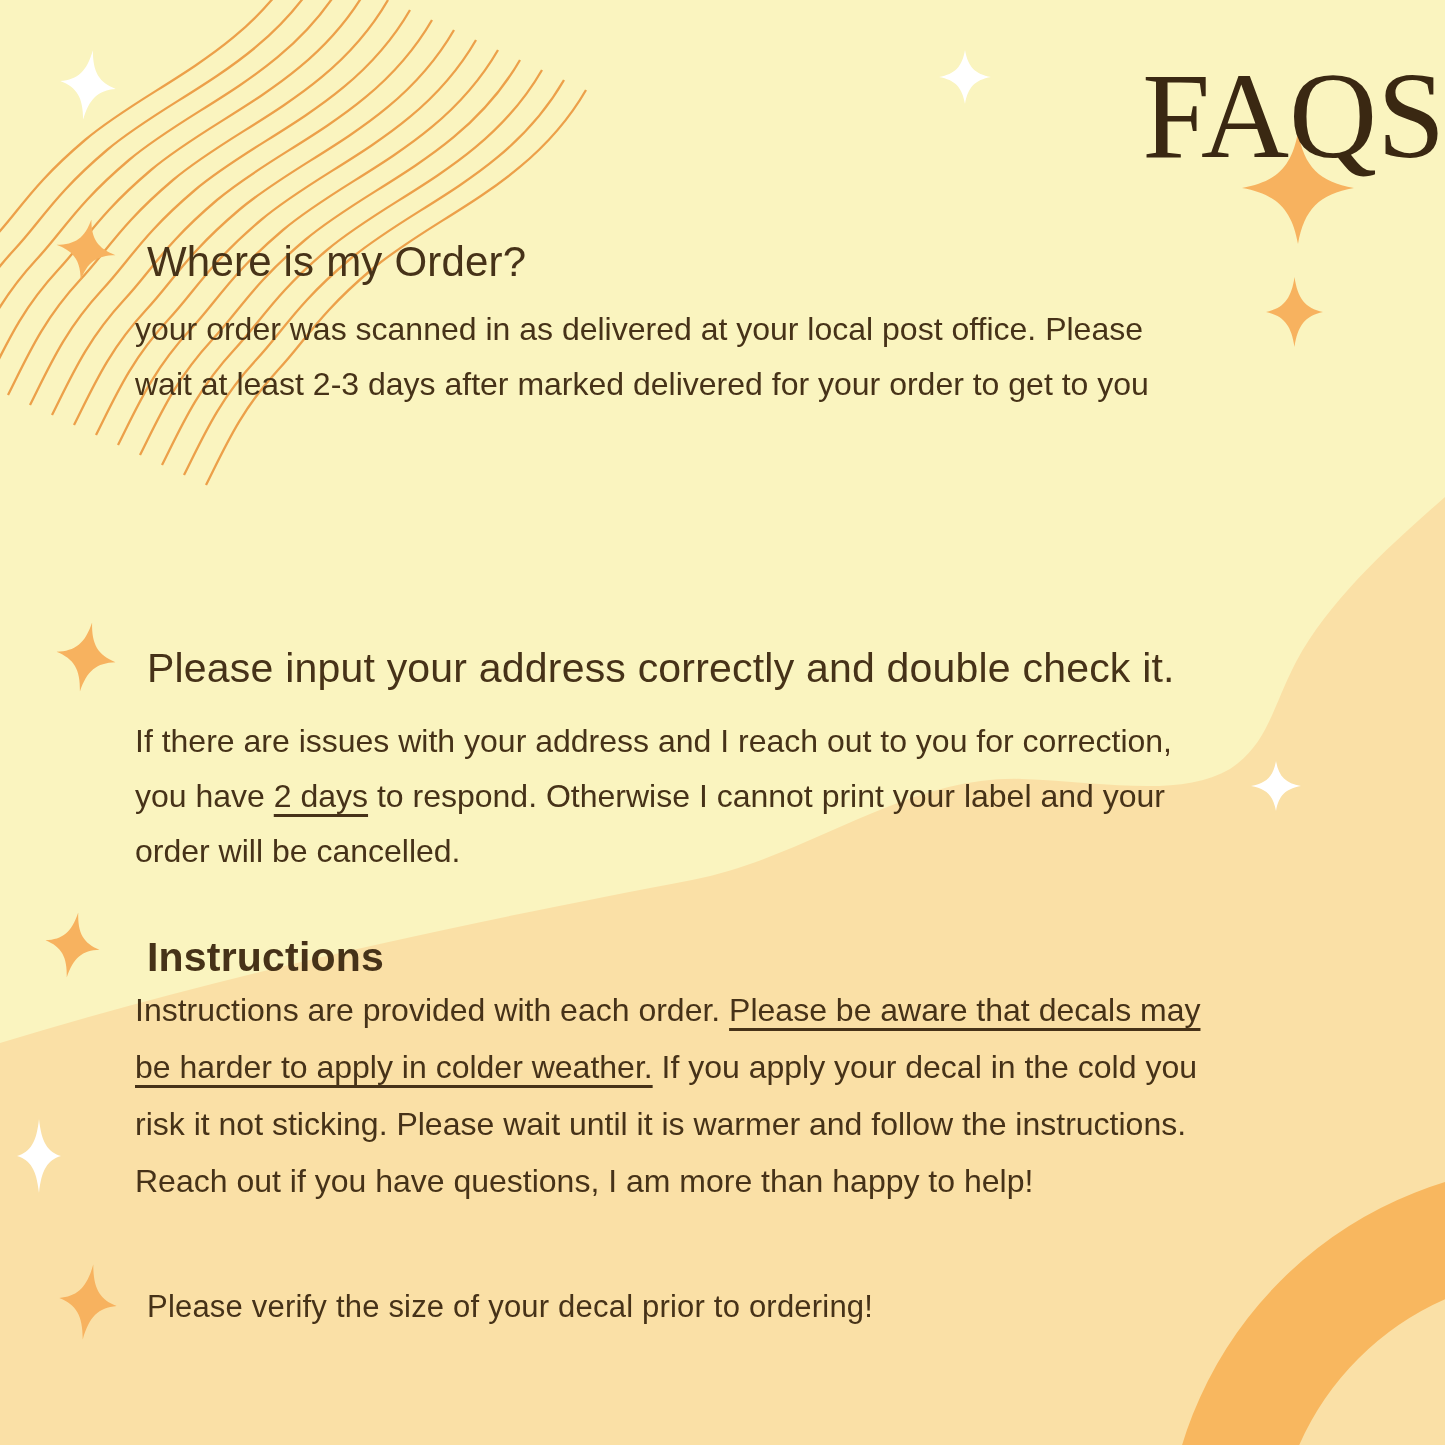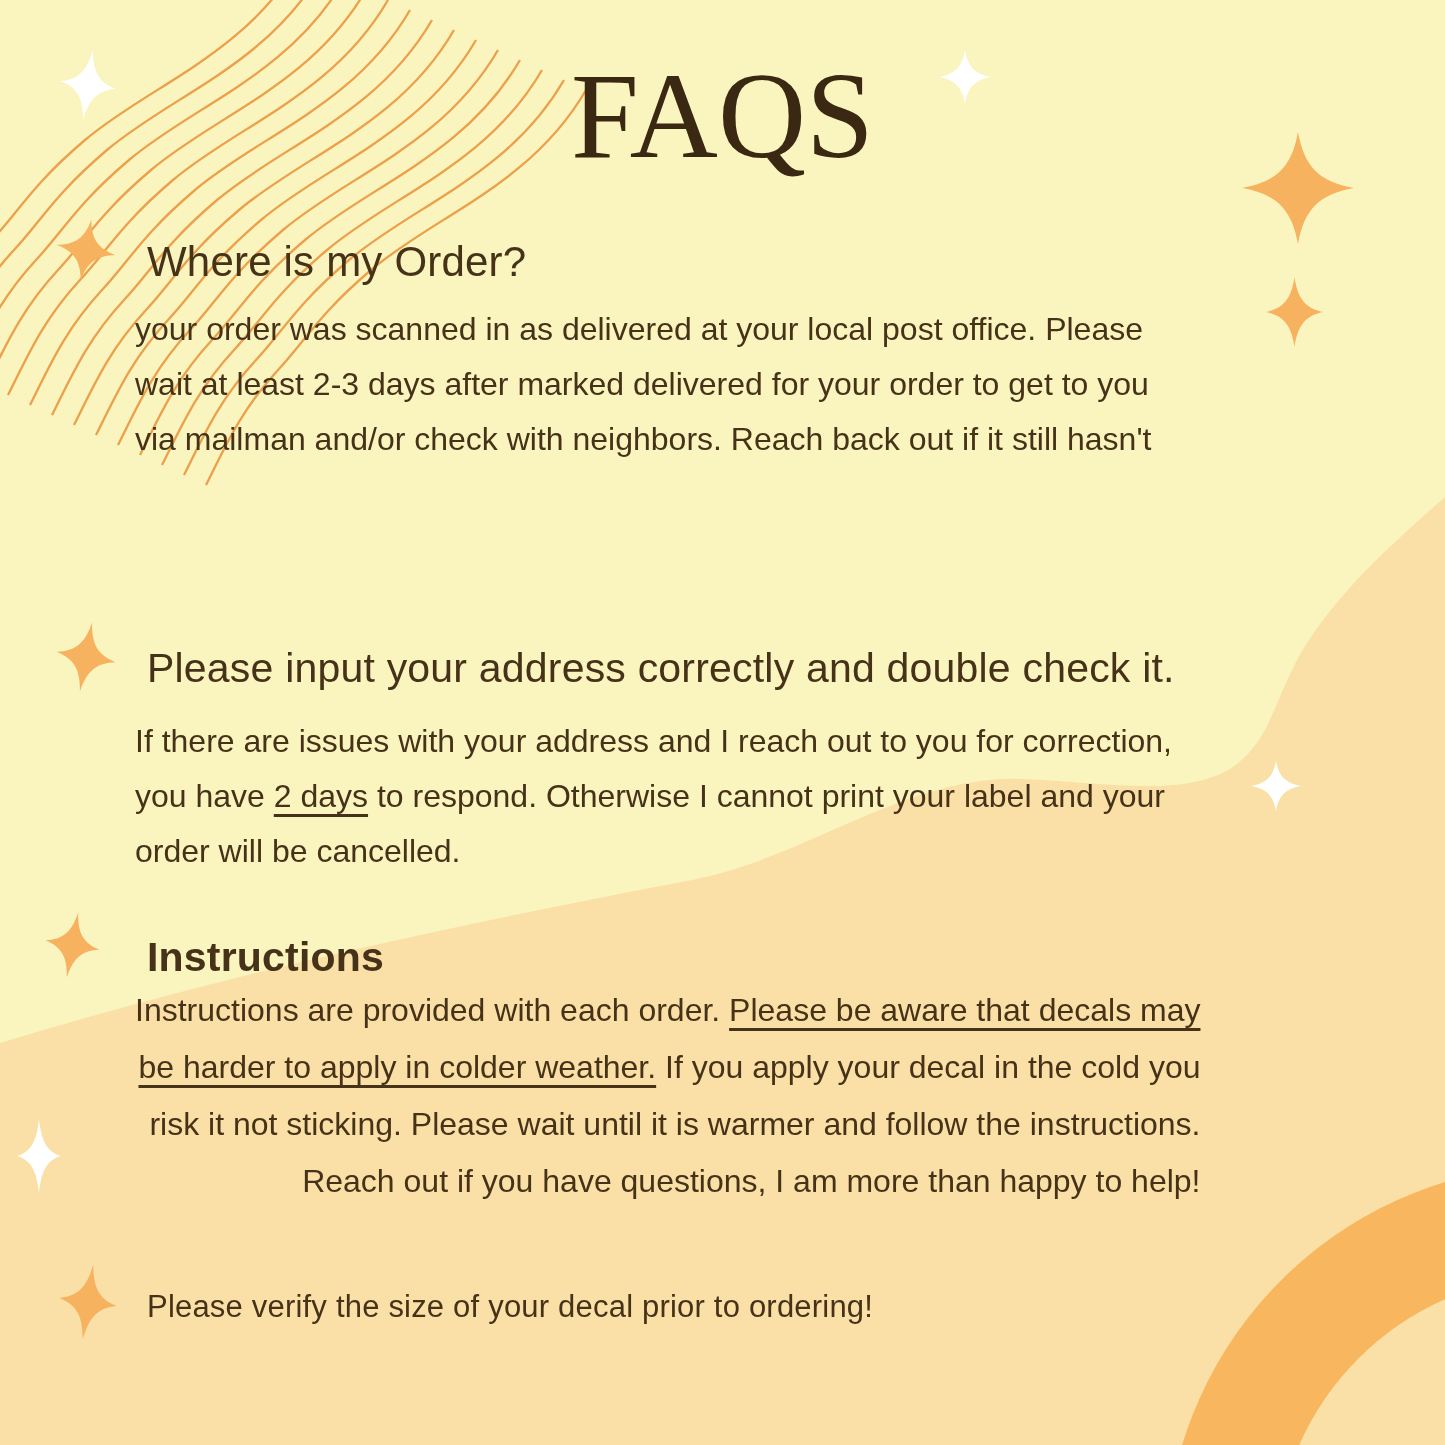--- a/index.html
+++ b/index.html
@@ -13,21 +13,21 @@
   svg.decor{position:absolute;inset:0;z-index:0;}
   .wave-shape{fill:var(--wave,#FAE0A6);}
   .ring{fill:none;stroke:var(--ring,#F8B75F);stroke-width:110px;}
   .wavy path{fill:none;stroke:var(--lines,#ECA04A);stroke-width:2.3px;}
   .sp{position:absolute;z-index:2;}
   .sp path{}
   .sp-orange path{fill:var(--accent,#F7B25F);}
   .sp-white path{fill:var(--white,#FFFFFF);}
   .title{
     position:absolute;top:55px;left:0;right:0;z-index:3;margin:0;
-    text-align:center;
+    text-align:right;
     font-family:"Liberation Serif",serif;
     font-weight:400;
     font-size:122px;
     line-height:1;
     color:var(--title,#3A2812);
   }
   .h{
     position:absolute;left:135px;z-index:3;margin:12px;
     font-weight:500;
     line-height:1.2;
@@ -39,21 +39,21 @@
   #h-sec3{top:921px;font-size:41px;font-weight:700;}
   #h-footer{top:1276px;font-size:31px;}
   .para{
     position:absolute;left:135px;z-index:3;
     font-size:32px;
     color:var(--text,#463218);
   }
   .pline{white-space:pre;height:55px;line-height:55px;}
   #p1{top:302px;}
   #p2{top:714px;}
-  #p3{top:982px;text-align:right;}
+  #p3{top:982px;}
   #p3 .pline{height:57px;line-height:57px;}
   .uline{
     text-decoration:underline;
     text-decoration-thickness:2.5px;
     text-underline-offset:7px;
   }
 </style>
 </head>
 <body>
 
@@ -119,21 +119,20 @@
   <svg class="sp sp-orange" style="left:59px;top:1264px;width:58px;height:76px;transform:rotate(8deg)" viewBox="0 0 100 100" preserveAspectRatio="none">
       <path d="M50 0 C55.5 31 69 44.5 100 50 C69 55.5 55.5 69 50 100 C44.5 69 31 55.5 0 50 C31 44.5 44.5 31 50 0 Z"></path>
     </svg>
 
   <h1 class="title">FAQS</h1>
 
   <h2 class="h" id="h-sec1">Where is my Order?</h2>
   <div class="para" id="p1">
       <div class="pline"><span>your order was scanned in as delivered at your local post office. Please</span></div>
       <div class="pline"><span>wait at least 2-3 days after marked delivered for your order to get to you</span></div>
-      <div class="pline"><span>via mailman and/or check with neighbors. Reach back out if it still hasn't</span></div>
     </div>
 
   <h2 class="h" id="h-sec2">Please input your address correctly and double check it.</h2>
   <div class="para" id="p2">
       <div class="pline"><span>If there are issues with your address and I reach out to you for correction,</span></div>
       <div class="pline"><span>you have </span><span class="uline">2 days</span><span> to respond. Otherwise I cannot print your label and your</span></div>
       <div class="pline"><span>order will be cancelled.</span></div>
     </div>
 
   <h2 class="h" id="h-sec3">Instructions</h2>

